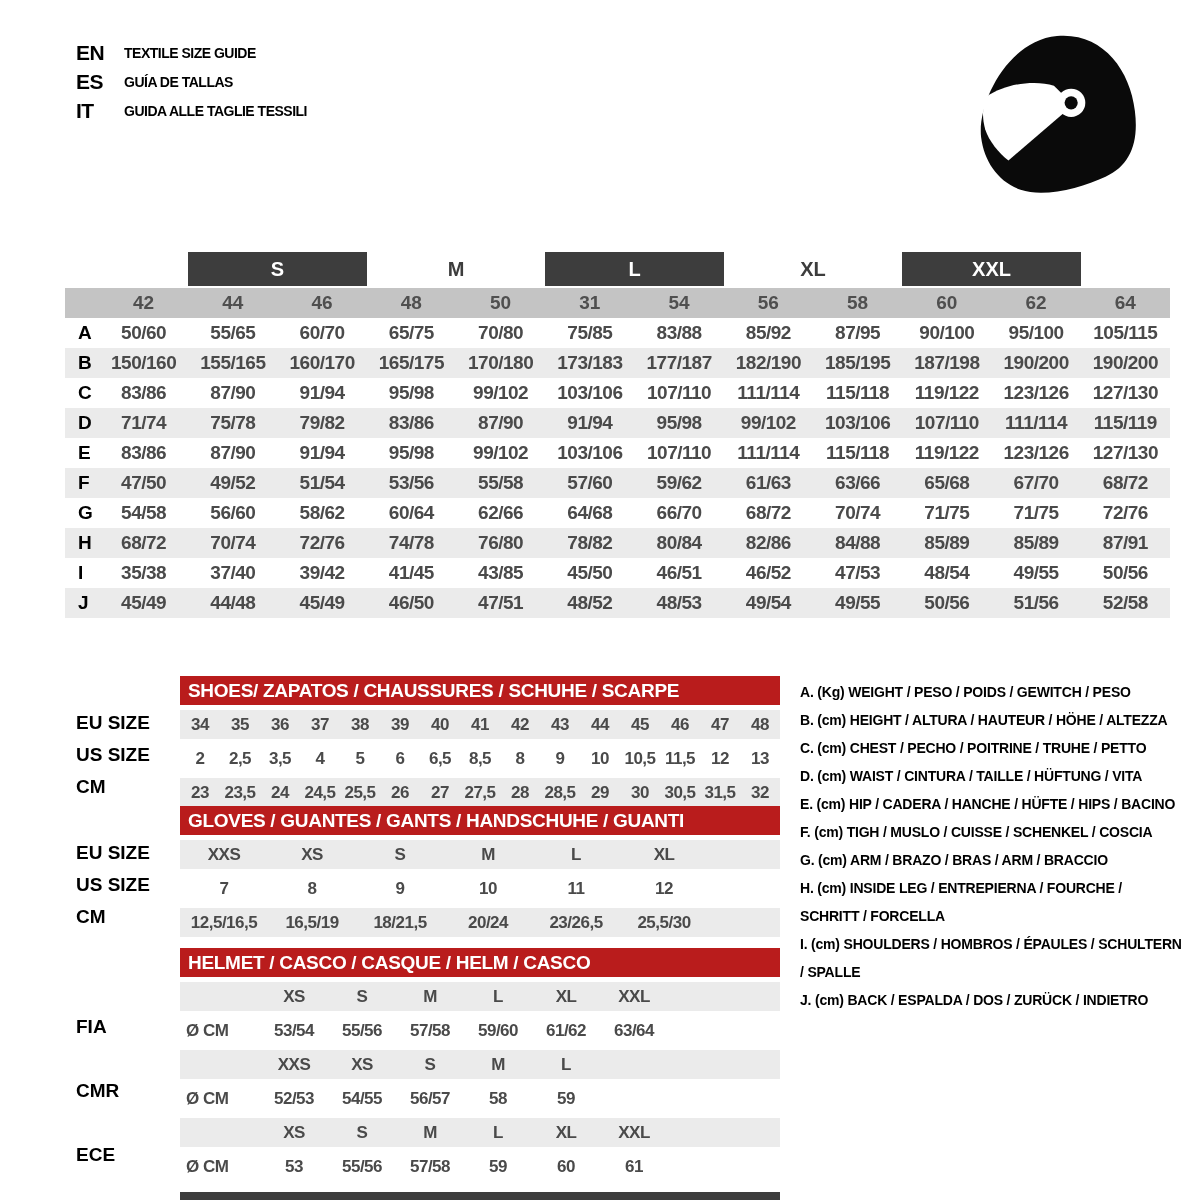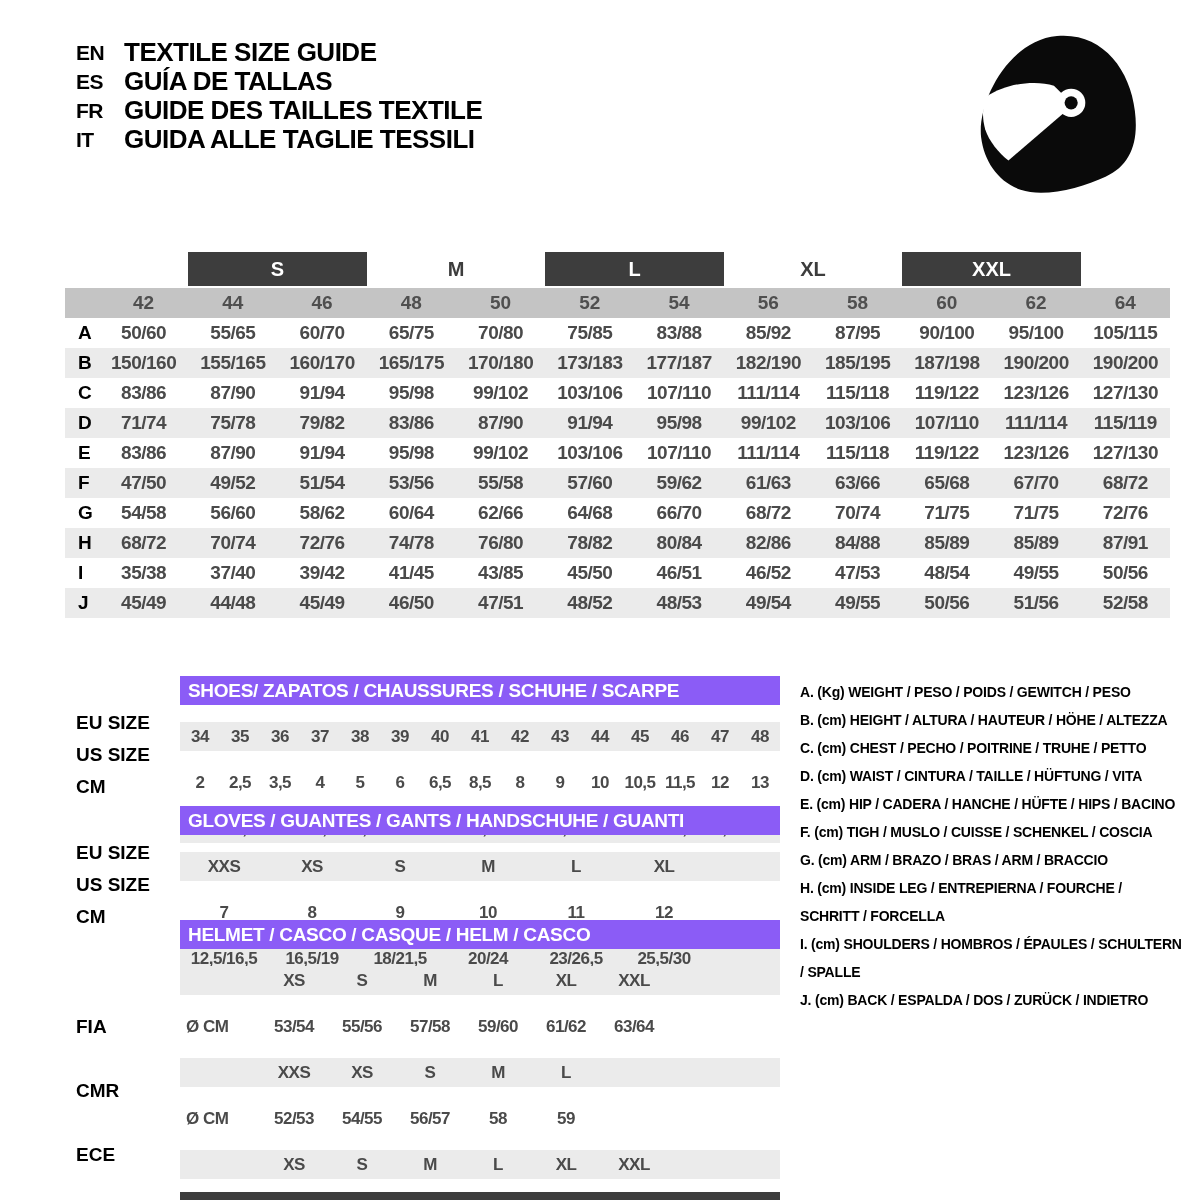--- a/index.html
+++ b/index.html
@@ -3,21 +3,21 @@
 <meta charset="utf-8">
 <style>
   html,body{margin:0;padding:0;background:#fff;}
   .page{position:relative;width:1200px;height:1200px;background:#fff;overflow:hidden;
         font-family:"Liberation Sans",sans-serif;color:#000;}
 
   
   .languages{position:absolute;left:76px;top:38px;}
   .lang-row{display:flex;height:29px;align-items:center;}
   .lang-code{width:48px;font-weight:bold;font-size:21px;letter-spacing:-0.5px;}
-  .lang-title{font-weight:bold;font-size:26px;letter-spacing:-0.5px;}
+  .lang-title{font-weight:bold;font-size:14px;letter-spacing:-0.5px;}
 
   
   .helmet-icon{position:absolute;left:972px;top:30px;}
 
   
   .main-table{position:absolute;left:65px;top:250px;width:1105px;}
   .grid13{display:grid;grid-template-columns:34px repeat(12,1fr);}
   .group-row{height:38px;}
   .group-bar{background:#3d3d3d;color:#fff;display:flex;align-items:center;justify-content:center;
              font-weight:bold;font-size:20px;margin:2px 0;}
@@ -29,24 +29,24 @@
   .size-row{height:30px;}
   .size-row.stripe{background:#ebebeb;}
   .row-letter{display:flex;align-items:center;padding-left:13px;font-weight:bold;font-size:19px;color:#000;}
   .val{display:flex;align-items:center;justify-content:center;font-weight:bold;font-size:19px;
        color:#4a4a4a;letter-spacing:-0.5px;}
 
   
   .section{position:absolute;width:600px;}
   .sec-shoes{left:180px;top:676px;}
   .sec-gloves{left:180px;top:806px;}
-  .sec-helmet{left:180px;top:920px;}
-  .sec-header{height:29px;line-height:29px;background:#8b5cf6;color:#fff;font-weight:bold;
+  .sec-helmet{left:180px;top:948px;}
+  .sec-header{height:29px;line-height:29px;background:#b91c1c;color:#fff;font-weight:bold;
               font-size:19px;padding-left:8px;letter-spacing:-0.3px;}
-  .sec-row{height:29px;margin-top:17px;display:grid;align-items:center;}
+  .sec-row{height:29px;margin-top:5px;display:grid;align-items:center;}
   .sec-row.gray{background:#ebebeb;}
   .shoes-grid{grid-template-columns:repeat(15,1fr);}
   .gloves-grid{grid-template-columns:repeat(6,88px) 1fr;}
   .helmet-grid{grid-template-columns:80px repeat(6,68px) 1fr;}
   .cell{text-align:center;font-weight:bold;font-size:17px;color:#4a4a4a;letter-spacing:-0.5px;}
   .cell.unit{text-align:left;padding-left:6px;color:#4a4a4a;}
   .cell.hsize{color:#4a4a4a;}
 
   
   .lbl{position:absolute;left:76px;height:29px;line-height:29px;font-weight:bold;font-size:19px;color:#000;}
@@ -67,24 +67,20 @@
 <div class="page">
 
   <div class="languages" id="languages">
       <div class="lang-row">
         <div class="lang-code">EN</div>
         <div class="lang-title">TEXTILE SIZE GUIDE</div>
       </div>
       <div class="lang-row">
         <div class="lang-code">ES</div>
         <div class="lang-title">GUÍA DE TALLAS</div>
-      </div>
-      <div class="lang-row">
-        <div class="lang-code">FR</div>
-        <div class="lang-title">GUIDE DES TAILLES TEXTILE</div>
       </div>
       <div class="lang-row">
         <div class="lang-code">IT</div>
         <div class="lang-title">GUIDA ALLE TAGLIE TESSILI</div>
       </div>
     </div>
 
   <svg class="helmet-icon" width="172" height="172" viewBox="0 0 170 170">
     <path fill="#0a0a0a" d="M84,6 C128,2 156,38 161,80 C165,112 156,134 132,145
       C108,156 72,166 48,158 C26,150 12,130 9,106 C5,72 36,10 84,6 Z"></path>
@@ -102,21 +98,21 @@
         <div class="group-text" style="grid-column: 9 / 11;">XL</div>
         <div class="group-bar" style="grid-column: 11 / 13;">XXL</div>
       </div>
     <div class="num-strip grid13" id="num-strip">
         <div class="num-cell"></div>
         <div class="num-cell">42</div>
         <div class="num-cell">44</div>
         <div class="num-cell">46</div>
         <div class="num-cell">48</div>
         <div class="num-cell">50</div>
-        <div class="num-cell">52</div>
+        <div class="num-cell">31</div>
         <div class="num-cell">54</div>
         <div class="num-cell">56</div>
         <div class="num-cell">58</div>
         <div class="num-cell">60</div>
         <div class="num-cell">62</div>
         <div class="num-cell">64</div>
       </div>
     <div id="size-rows">
         <div class="size-row grid13">
           <div class="row-letter">A</div>

